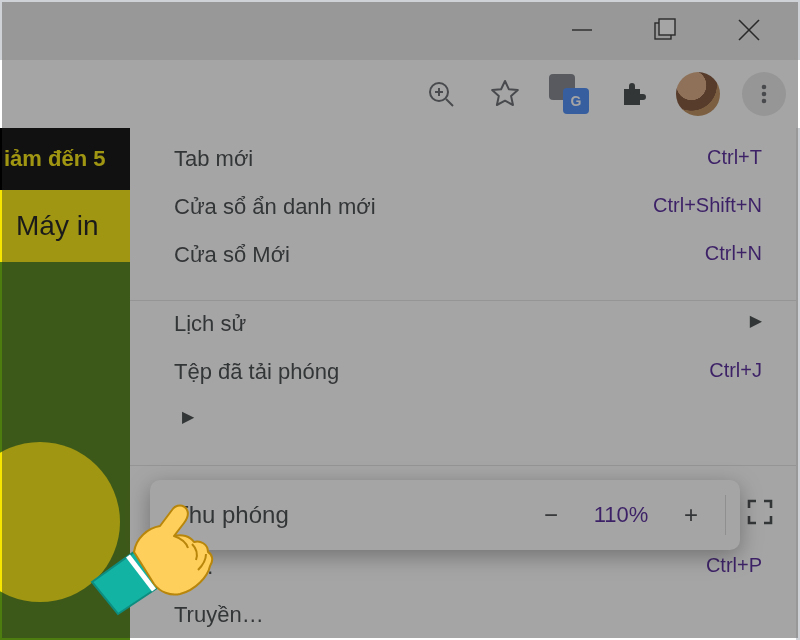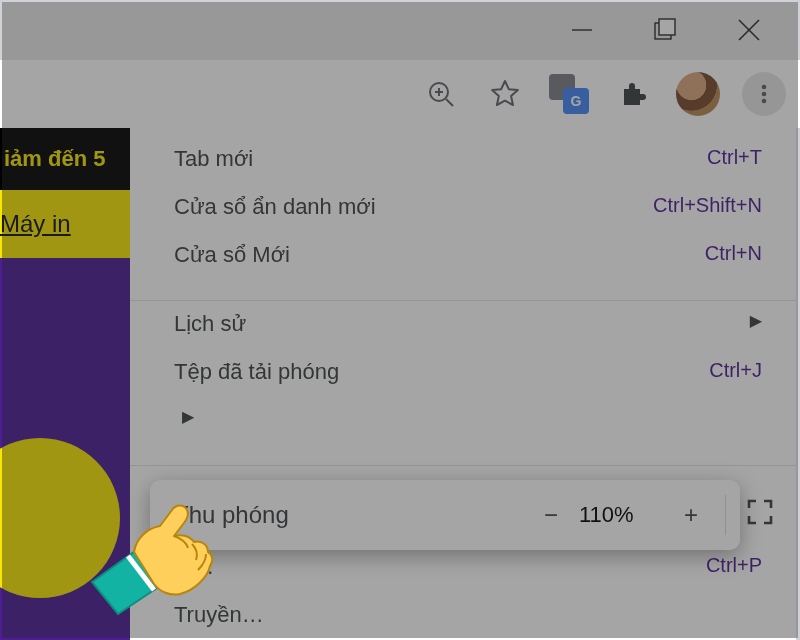--- a/index.html
+++ b/index.html
@@ -22,41 +22,41 @@
   .addr-right { position: absolute; right: 14px; top: 0; height: 68px; display: flex; align-items: center; gap: 22px; }
   .toolbar-btn { width: 42px; height: 42px; display: flex; align-items: center; justify-content: center; color: #5f6368; }
   .translate-badge { position: relative; width: 40px; height: 40px; }
   .translate-badge .sq { position: absolute; width: 26px; height: 26px; border-radius: 4px; }
   .translate-badge .sq.a { left: 0; top: 0; background: #7a7f87; }
   .translate-badge .sq.b { right: 0; bottom: 0; background: #4285F4; color: #fff; font-size: 14px; font-weight: 600; display:flex; align-items:center; justify-content:center; }
   .avatar { width: 44px; height: 44px; border-radius: 50%; background: radial-gradient(circle at 35% 30%, #d8a67a 0 35%, #7a4a2e 36% 60%, #b88652 61% 100%); }
   .kebab { width: 44px; height: 44px; border-radius: 50%; background: #e6e6e6; display:flex; align-items:center; justify-content:center; }
 
   
-  .content { position: absolute; left: 0; top: 128px; width: 130px; bottom: 0; background: #4c1d95; }
+  .content { position: absolute; left: 0; top: 128px; width: 130px; bottom: 0; background: #4d7c0f; }
   .banner1 { background: #000; color: #f7e600; font-size: 22px; font-weight: 600; padding: 18px 8px 18px 4px; white-space: nowrap; overflow: hidden; }
-  .banner2 { background: #f7e600; color: #111; font-size: 24px; font-weight: 500; padding: 20px 8px 20px 0; white-space: nowrap; text-decoration: underline; }
+  .banner2 { background: #f7e600; color: #111; font-size: 28px; font-weight: 500; padding: 20px 8px 20px 16px; white-space: nowrap; }
   .blob { margin-top: 180px; width: 160px; height: 160px; margin-left: -40px; border-radius: 50%; background: #f7e600; }
 
   
   .menu { position: absolute; left: 130px; top: 128px; right: 4px; bottom: 0; background: #ffffff; }
   .menu-inner { padding-top: 18px; font-size: 22px; color: #3c4043; }
   .mi { display: flex; align-items: flex-start; height: 48px; padding-left: 44px; padding-right: 34px; }
   .mi .label { flex: 1; white-space: nowrap; overflow: hidden; }
   .mi .accel { color: #4c1d95; font-size: 20px; }
   .mi .sub { color: #3c4043; font-size: 16px; margin-left: 8px; }
   .sep { height: 1px; background: #e3e3e3; margin: 10px 0; }
 
   
   .zoom-row-wrap { position: relative; height: 78px; display: flex; align-items: center; }
   .zoom-card { position: absolute; left: 20px; right: 56px; top: 4px; bottom: 4px; background: #ffffff; border-radius: 10px; box-shadow: 0 6px 22px rgba(0,0,0,0.35); padding-left: 24px; padding-right: 8px; display: flex; align-items: center; z-index: 30; }
   .zoom-card .label { flex: 1; font-size: 24px; color: #3c4043; }
   .zoom-controls { display: flex; align-items: center; gap: 0; }
   .zoom-btn { width: 56px; height: 56px; display: flex; align-items: center; justify-content: center; font-size: 24px; color: #3c4043; }
-  .zoom-val { width: 84px; font-size: 22px; color: #000000; }
+  .zoom-val { width: 84px; text-align: center; font-size: 22px; color: #4c1d95; }
   .zoom-sep { width: 1px; height: 40px; background: #d9d9d9; margin: 0 6px; }
   .fullscreen { position: absolute; right: 22px; top: 50%; transform: translateY(-50%); z-index: 20; }
 
   
   .hand { position: absolute; left: 88px; top: 486px; z-index: 60; }
 
 </style>
 </head>
 <body>
 

